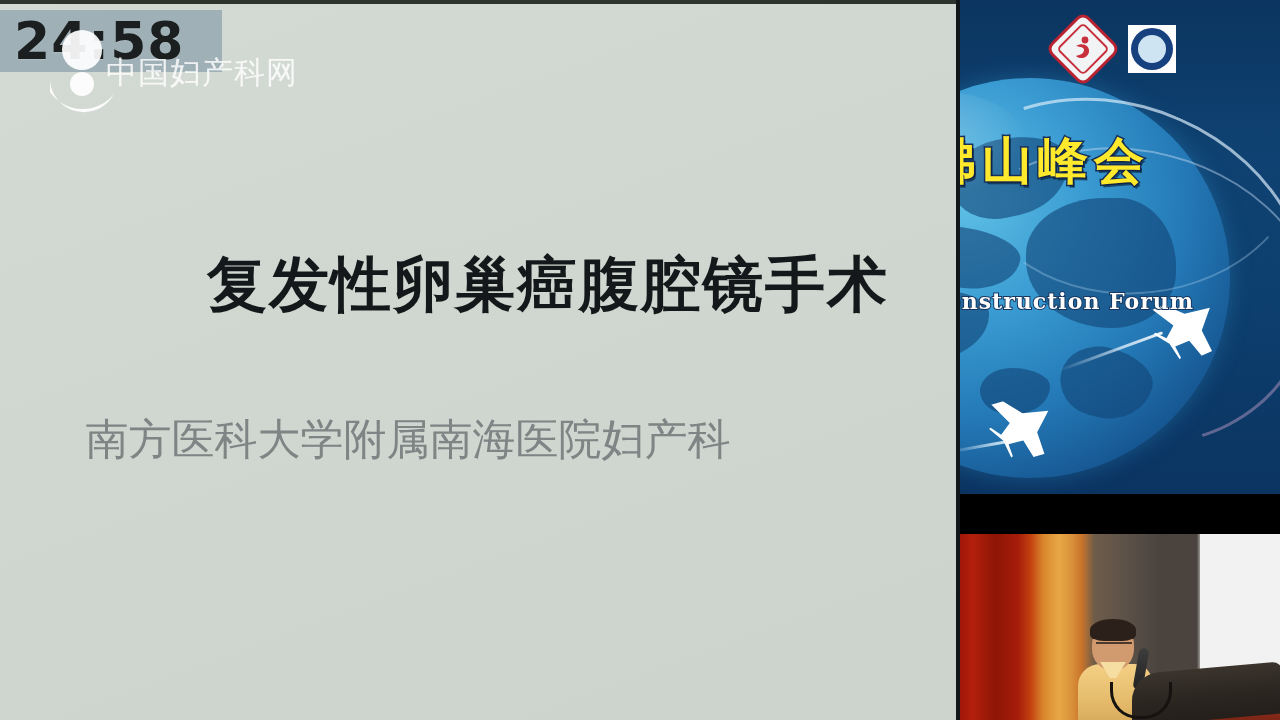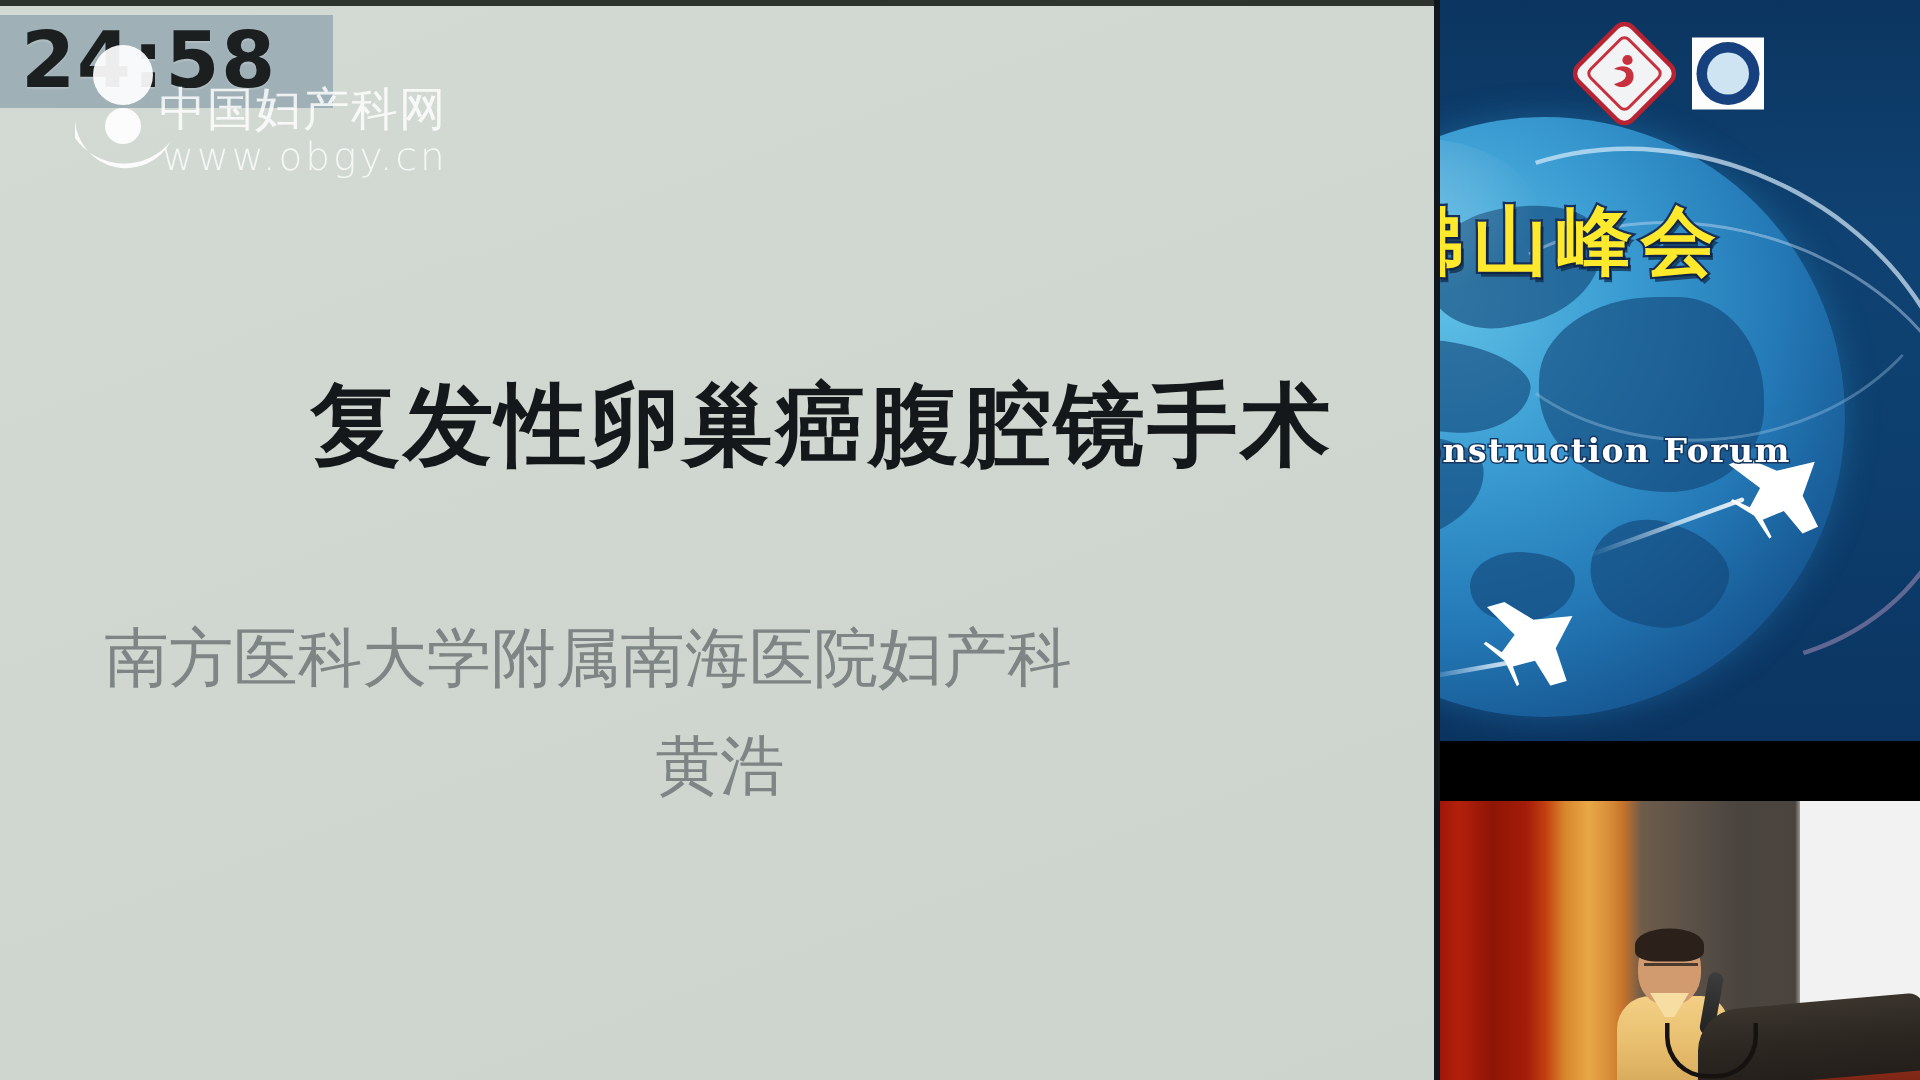--- a/index.html
+++ b/index.html
@@ -48,21 +48,21 @@
     font-family: "DejaVu Serif", "Liberation Serif", serif;
     font-size: 60px;
     font-weight: 700;
     letter-spacing: 2px;
     color: #15181a;
     line-height: 1.08;
     white-space: nowrap;
   }
   #slide-subtitle {
     position: absolute;
-    left: 0; top: 406px;
+    left: 16px; top: 406px;
     width: 784px;
     text-align: center;
     font-family: "DejaVu Serif", "Liberation Serif", serif;
     font-size: 43px;
     font-weight: 400;
     color: #7d8585;
     line-height: 1.55;
     white-space: nowrap;
   }
   #slide-presenter {
@@ -426,34 +426,32 @@
 <div id="stage">
 
   <div id="slide-panel">
     <div id="slide-body"></div>
     <div id="slide-top-edge"></div>
 
     <div id="slide-title">复发性卵巢癌腹腔镜手术</div>
 
     <div id="slide-subtitle">南方医科大学附属南海医院妇产科</div>
 
-    <div id="slide-presenter">黄浩</div>
 
     <div id="timer-badge">
       <span id="timer-text">24:58</span>
     </div>
 
     <div id="watermark">
       <svg id="wm-mark" viewBox="0 0 76 92">
         <circle cx="38" cy="24" r="20" fill="rgba(255,255,255,0.92)"></circle>
         <circle cx="38" cy="58" r="12" fill="rgba(255,255,255,0.92)"></circle>
         <path d="M6 54 a34 34 0 0 0 64 14 a40 40 0 0 1 -64 -2 z" fill="rgba(255,255,255,0.9)"></path>
       </svg>
       <div id="wm-text-cn">中国妇产科网</div>
-      <div id="wm-text-url">www.obgy.cn</div>
     </div>
   </div>
 
   <div id="column-divider"></div>
 
   <div id="right-column">
 
     <div id="backdrop-video">
       <div id="backdrop-sky"></div>
 

